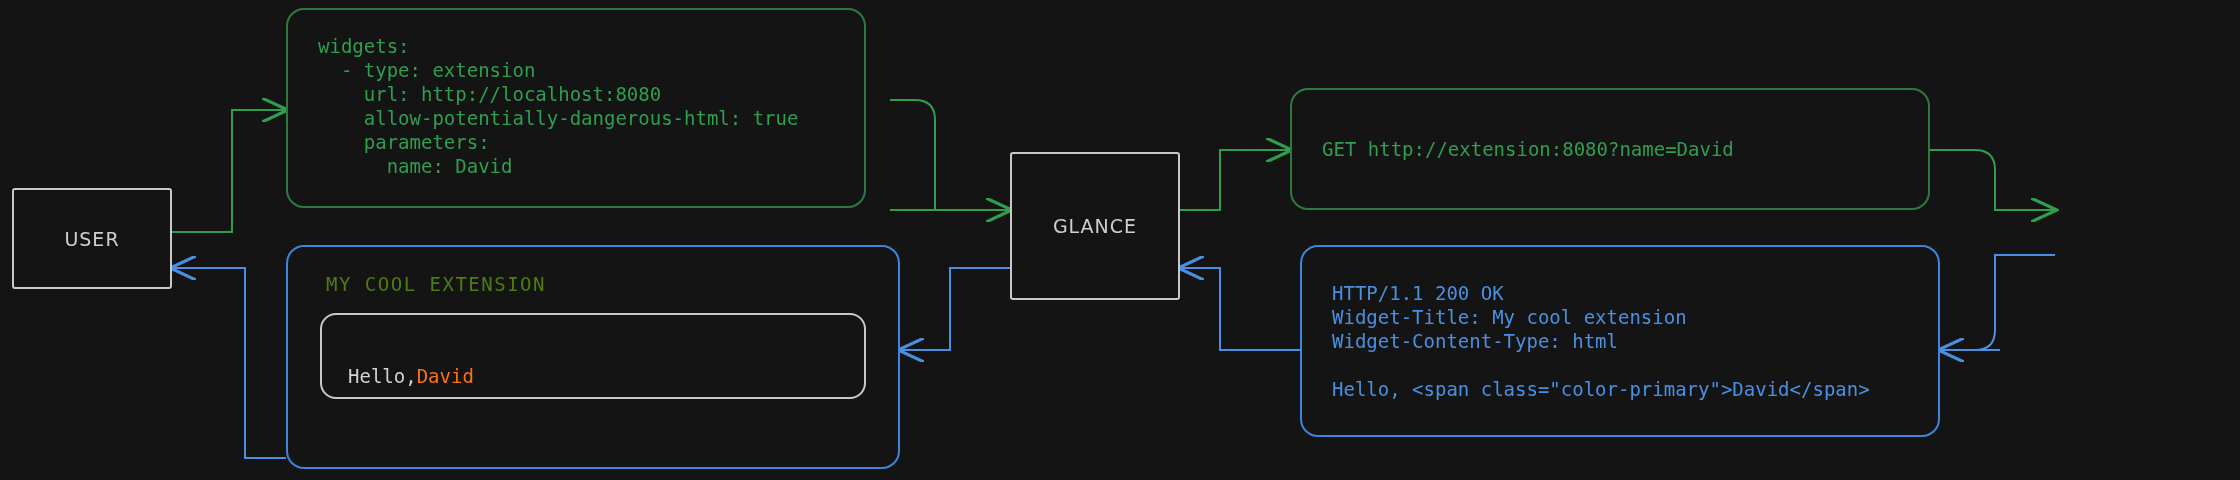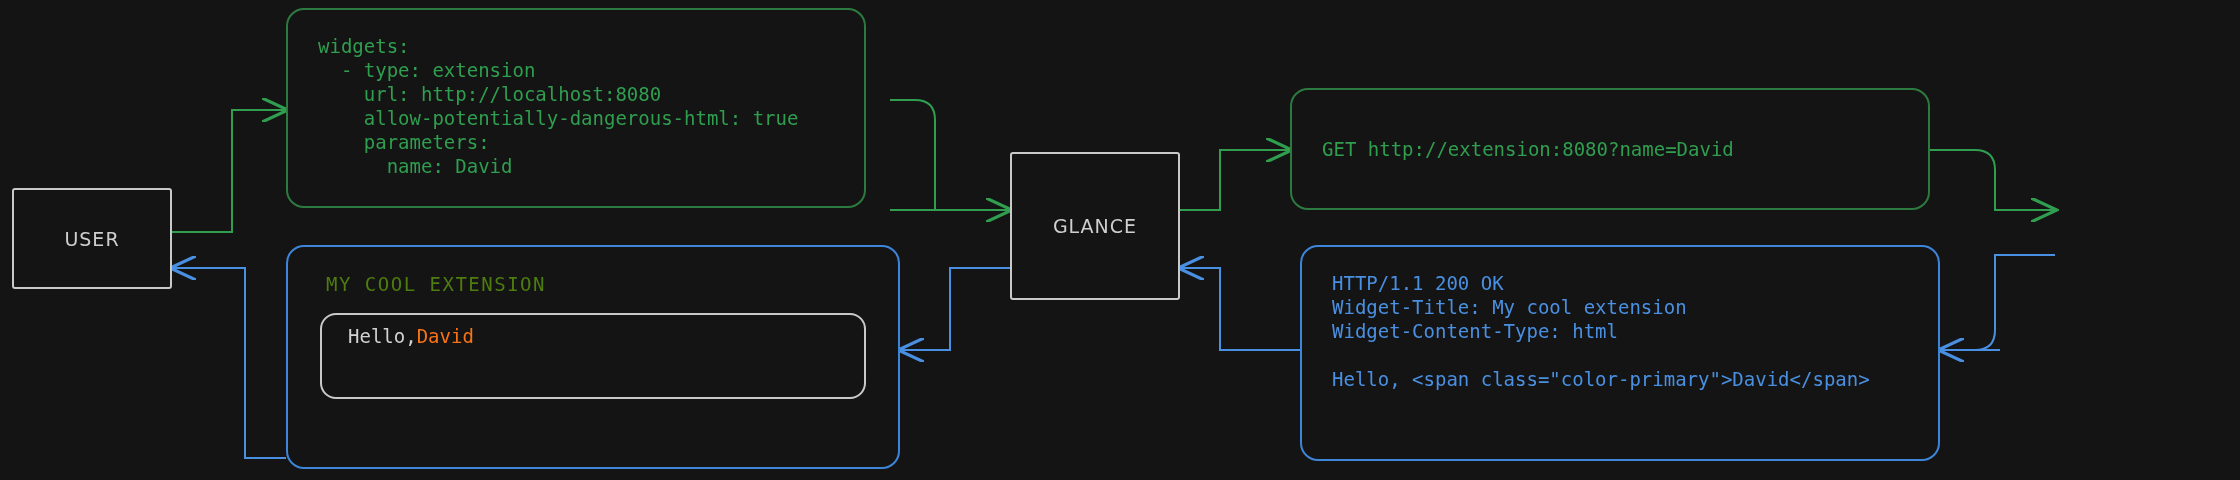--- a/index.html
+++ b/index.html
@@ -76,21 +76,21 @@
     margin-bottom: 18px;
     padding-left: 6px;
   }
   .widget-inner {
     box-sizing: border-box;
     border: 2px solid #c9c9c9;
     border-radius: 16px;
     padding: 10px 26px;
     min-height: 86px;
     display: flex;
-    align-items: flex-start;
+    align-items: flex-end;
   }
   .widget-text {
     font-family: "DejaVu Sans Mono", monospace;
     font-size: 19px;
     color: #d2d2d2;
   }
   .accent {
     color: #f97316;
   }
 </style>
@@ -143,21 +143,21 @@
     url: http://localhost:8080
     allow-potentially-dangerous-html: true
     parameters:
       name: David</pre>
   </div>
 
   <div class="code-box" style="left:1290px; top:88px; width:640px; height:122px; display:flex; align-items:center;">
     <pre class="code">GET http://extension:8080?name=David</pre>
   </div>
 
-  <div class="code-box blue" style="left:1300px; top:245px; width:640px; height:216px; display:flex; ">
+  <div class="code-box blue" style="left:1300px; top:245px; width:640px; height:192px; display:flex; align-items:center;">
     <pre class="code blue-text">HTTP/1.1 200 OK
 Widget-Title: My cool extension
 Widget-Content-Type: html
 
 Hello, &lt;span class="color-primary"&gt;David&lt;/span&gt;</pre>
   </div>
 
   <div class="widget-box" style="left:286px; top:245px; width:614px; height:224px;">
     <div class="widget-title">MY COOL EXTENSION</div>
     <div class="widget-inner">

